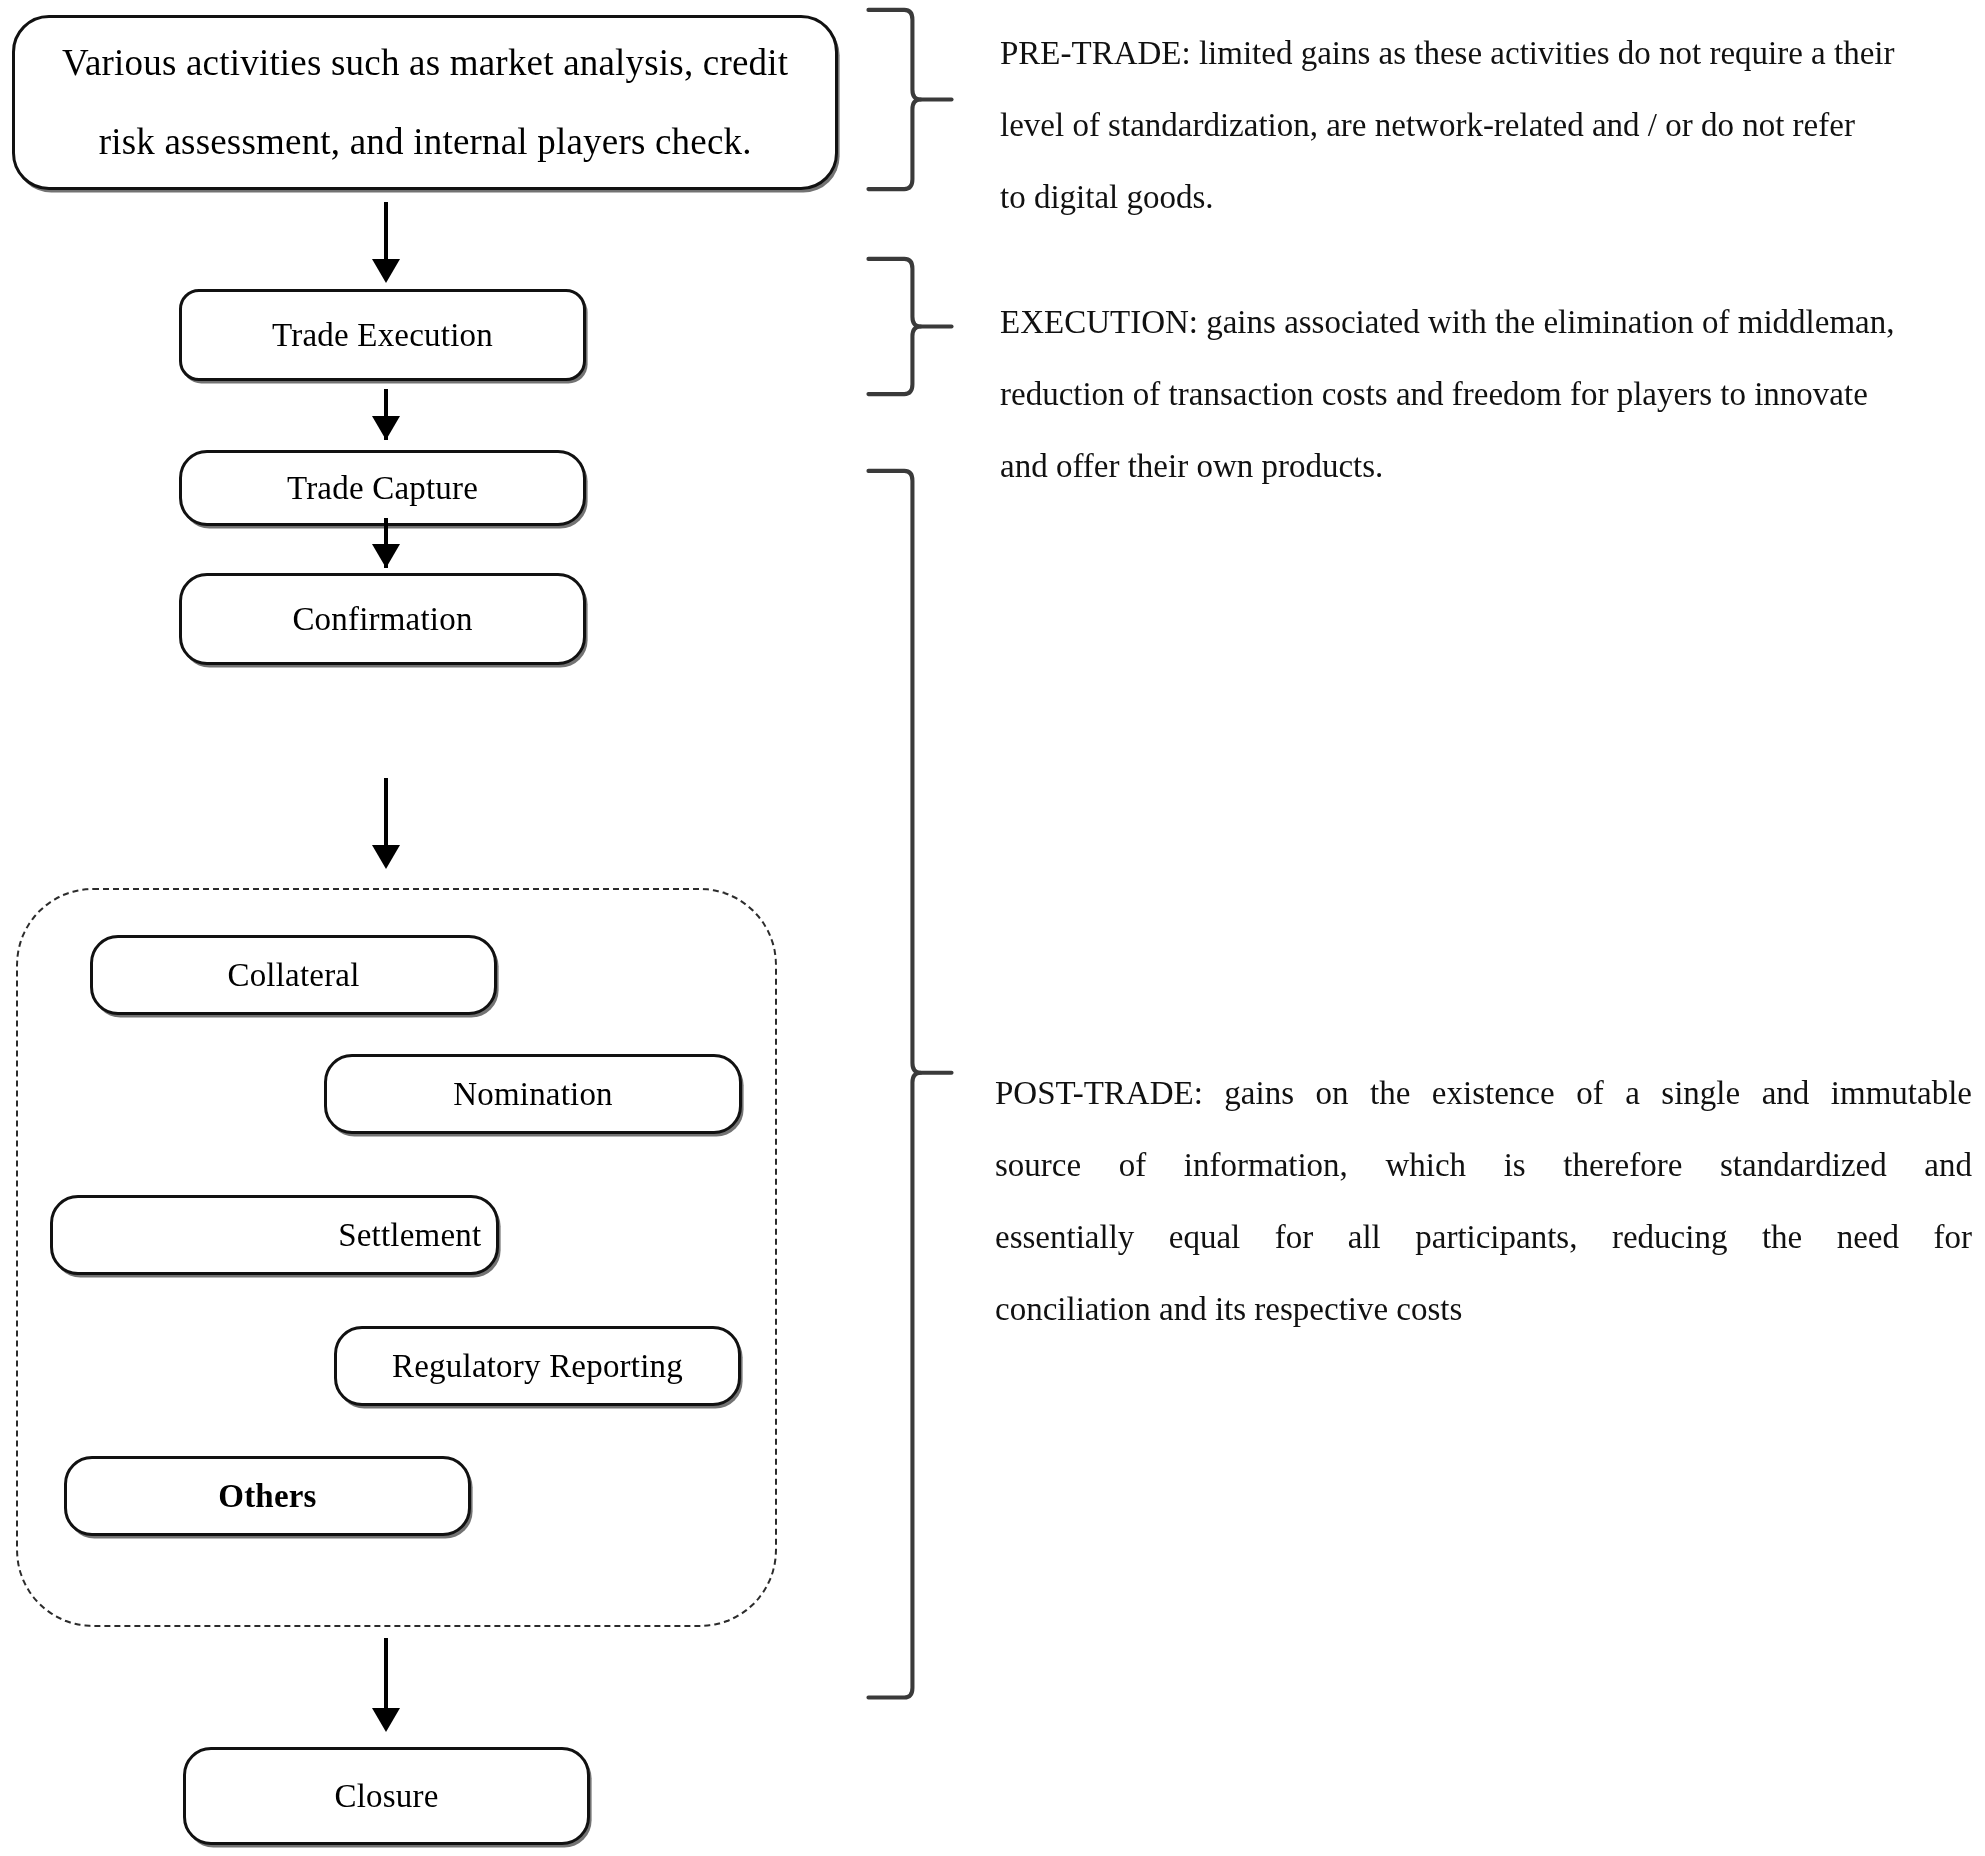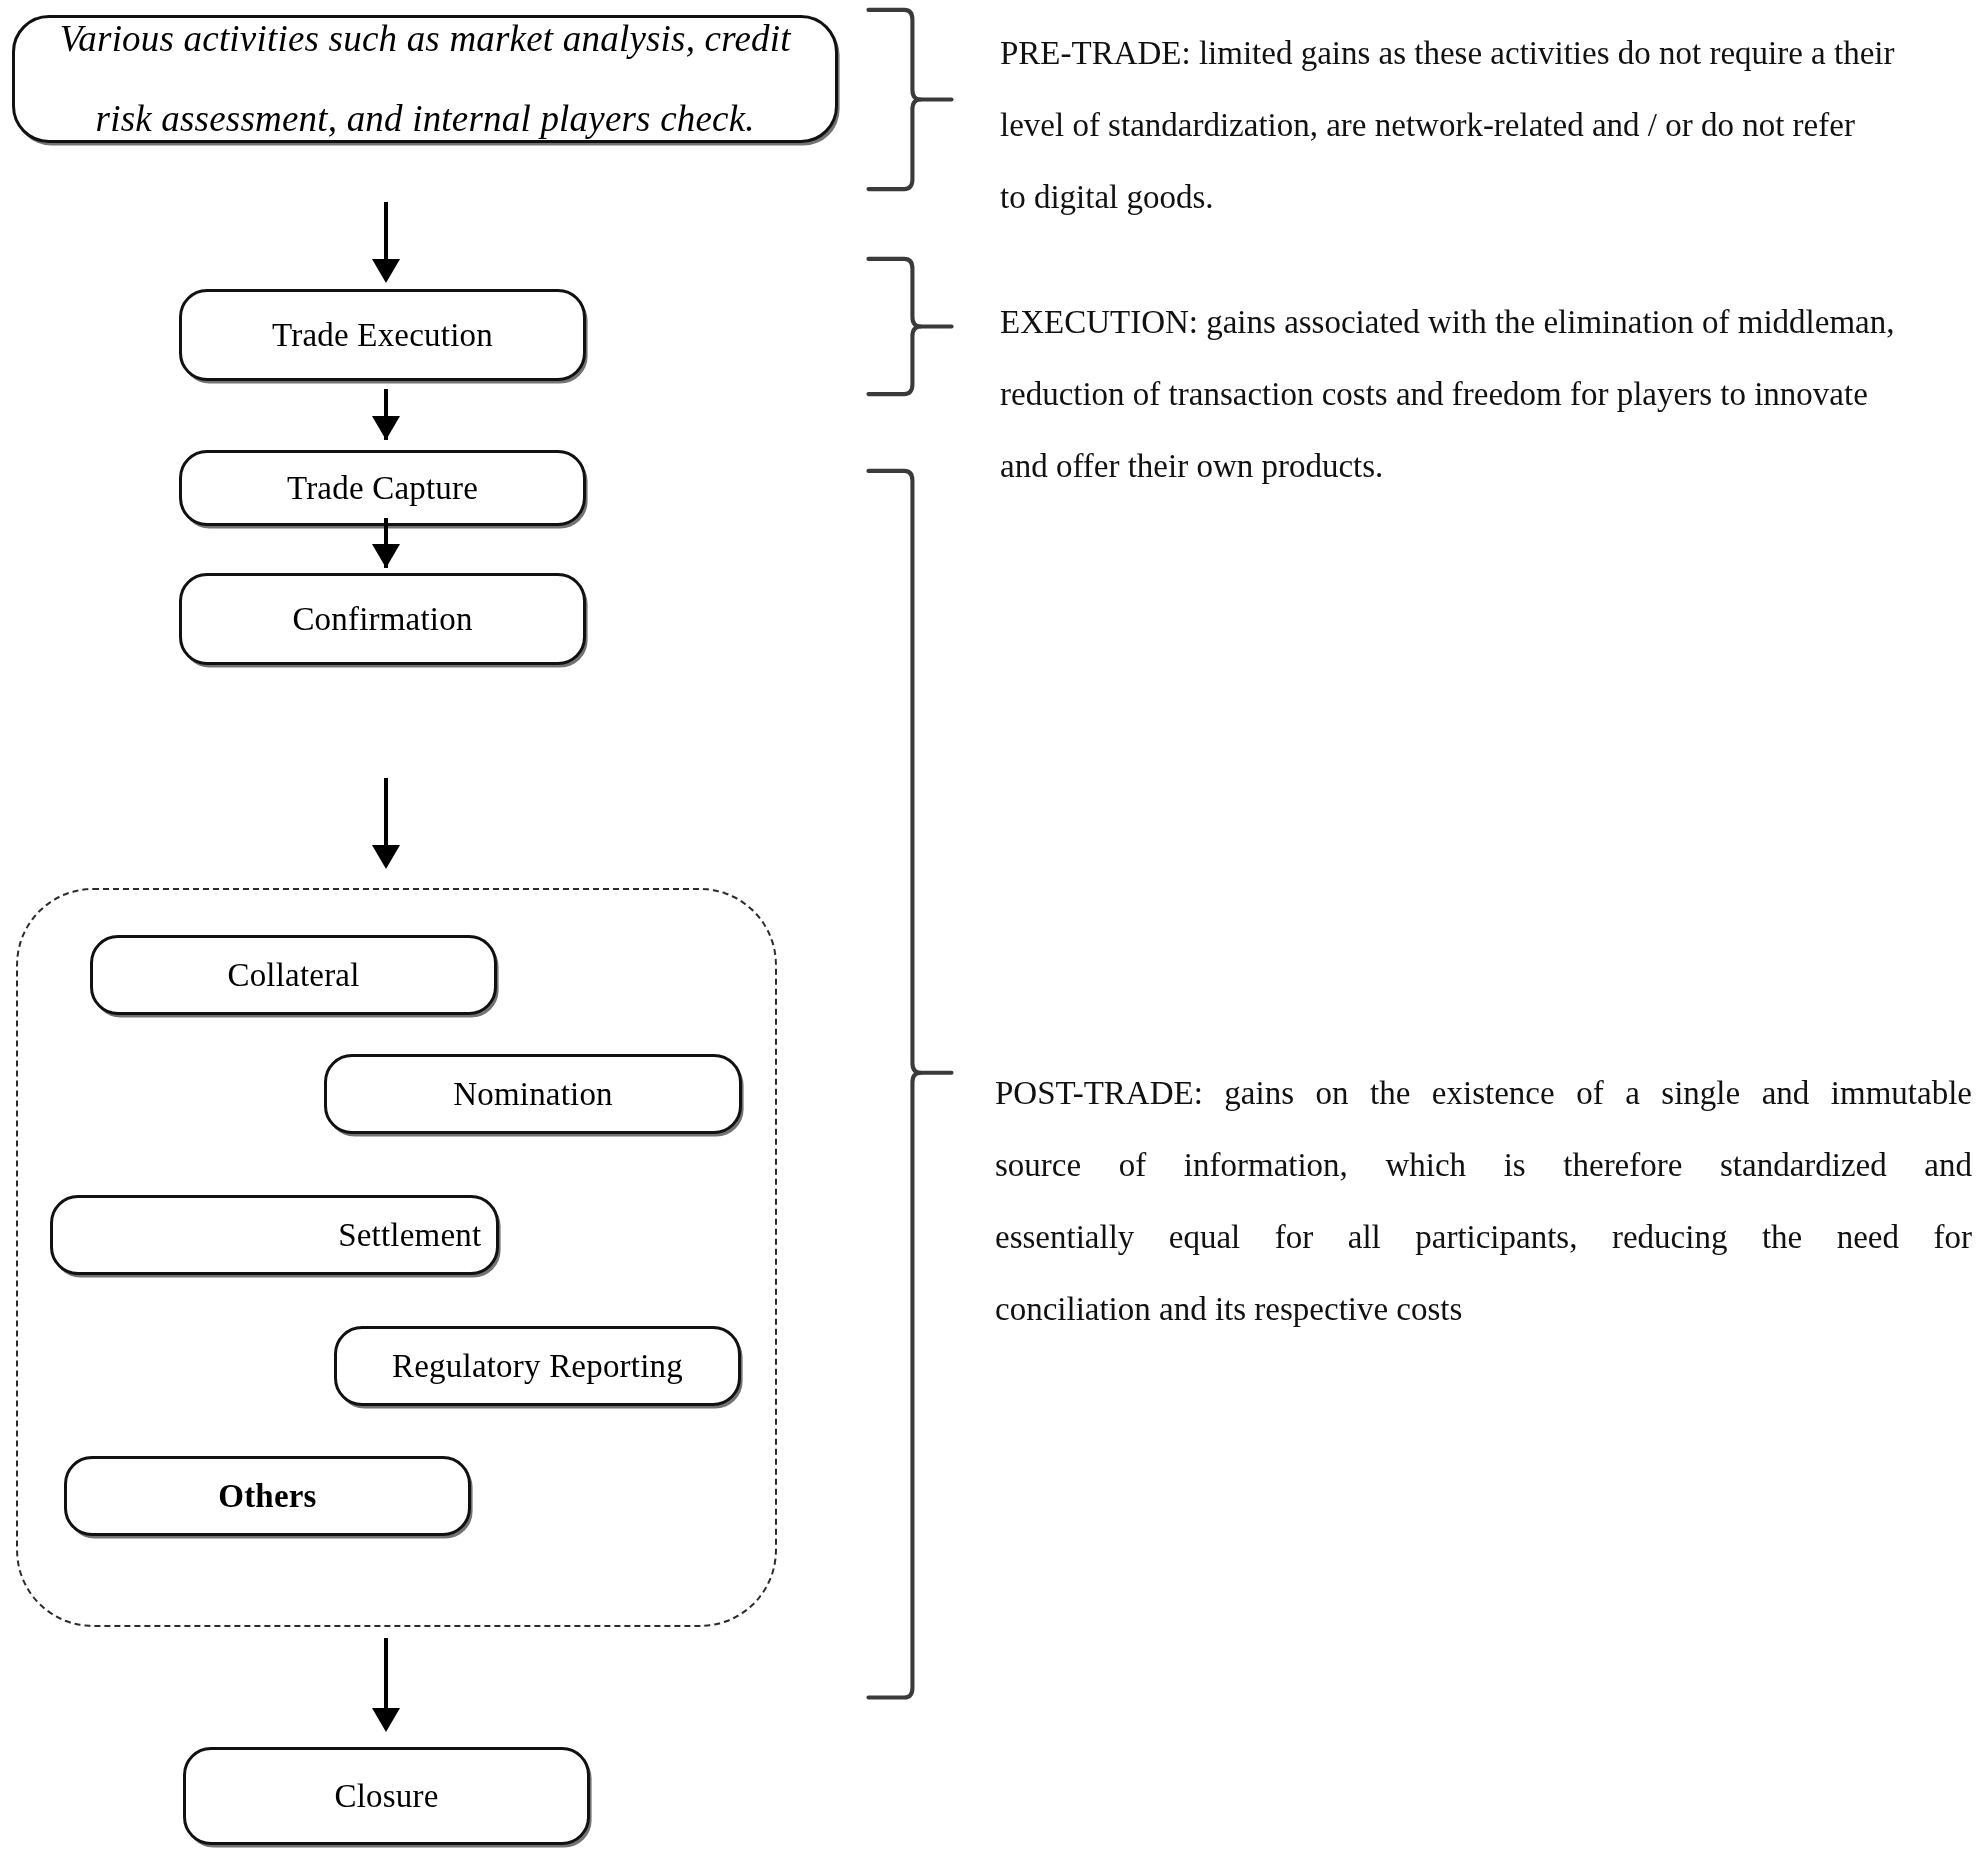--- a/index.html
+++ b/index.html
@@ -81,33 +81,33 @@
     text-align:left;
   }
   .note.justify{ text-align:justify; text-justify:inter-word; }
   .note.justify > span{ display:block; }
 </style>
 </head>
 <body>
 
 <div id="canvas">
 
-  <div class="box big" style="left:12.2px; top:14.7px; width:826px; height:128px;font-style:italic;">
+  <div class="box big" style="left:12.2px; top:14.7px; width:826px; height:175px;">
     <div class="label">
       <span>Various activities such as market analysis, credit</span><br>
       <span>risk assessment, and internal players check.</span>
     </div>
   </div>
 
   <div class="arrow" style="left:369px; top:202px; width:33px; height:81px;">
     <div class="shaft" style="height:59px;"></div>
     <div class="head"></div>
   </div>
 
-  <div class="box" style="left:179px; top:289px; width:407px; height:92px;">
+  <div class="box" style="left:179px; top:289px; width:407px; height:92px;border-radius:20px;">
     <span class="label">Trade Execution</span>
   </div>
 
   <div class="arrow" style="left:369px; top:389px; width:33px; height:75px;">
     <div class="shaft" style="height:51px;"></div>
     <div class="head" style="bottom:23.6px;"></div>
   </div>
 
   <div class="box" style="left:179px; top:418px; width:407px; height:76px;margin-top:32px;">
     <span class="label">Trade Capture</span>

